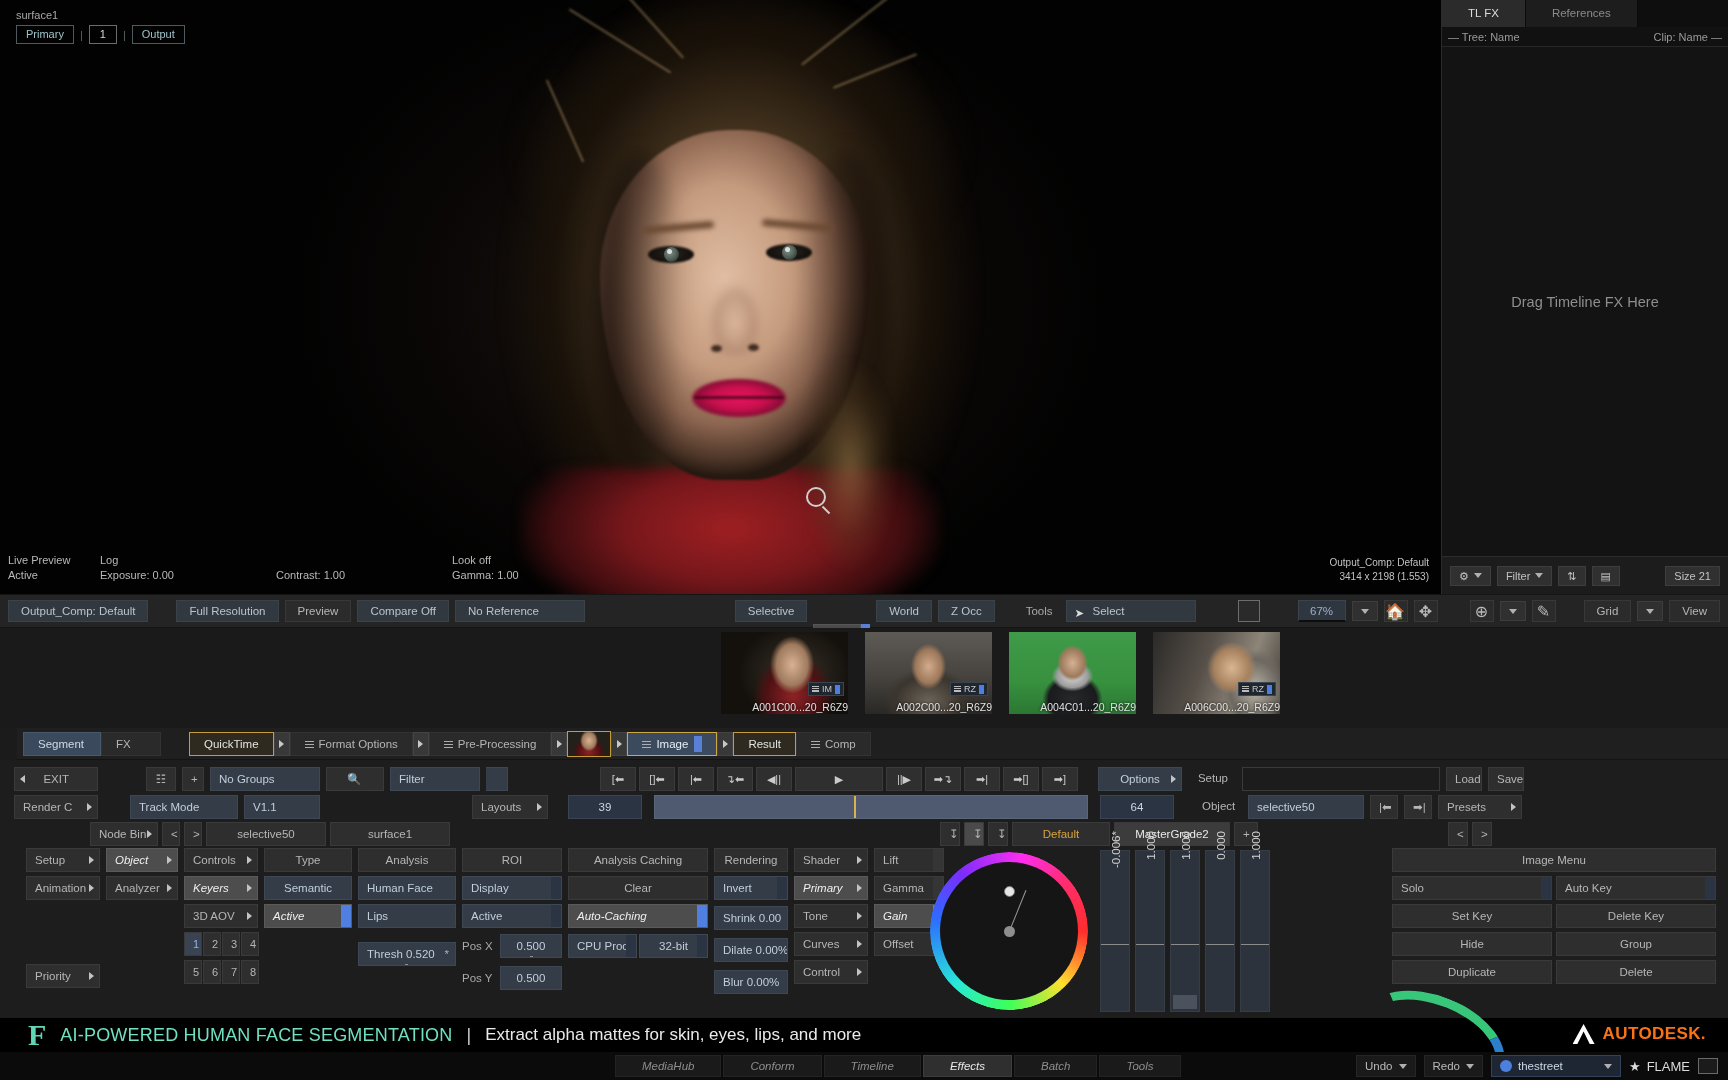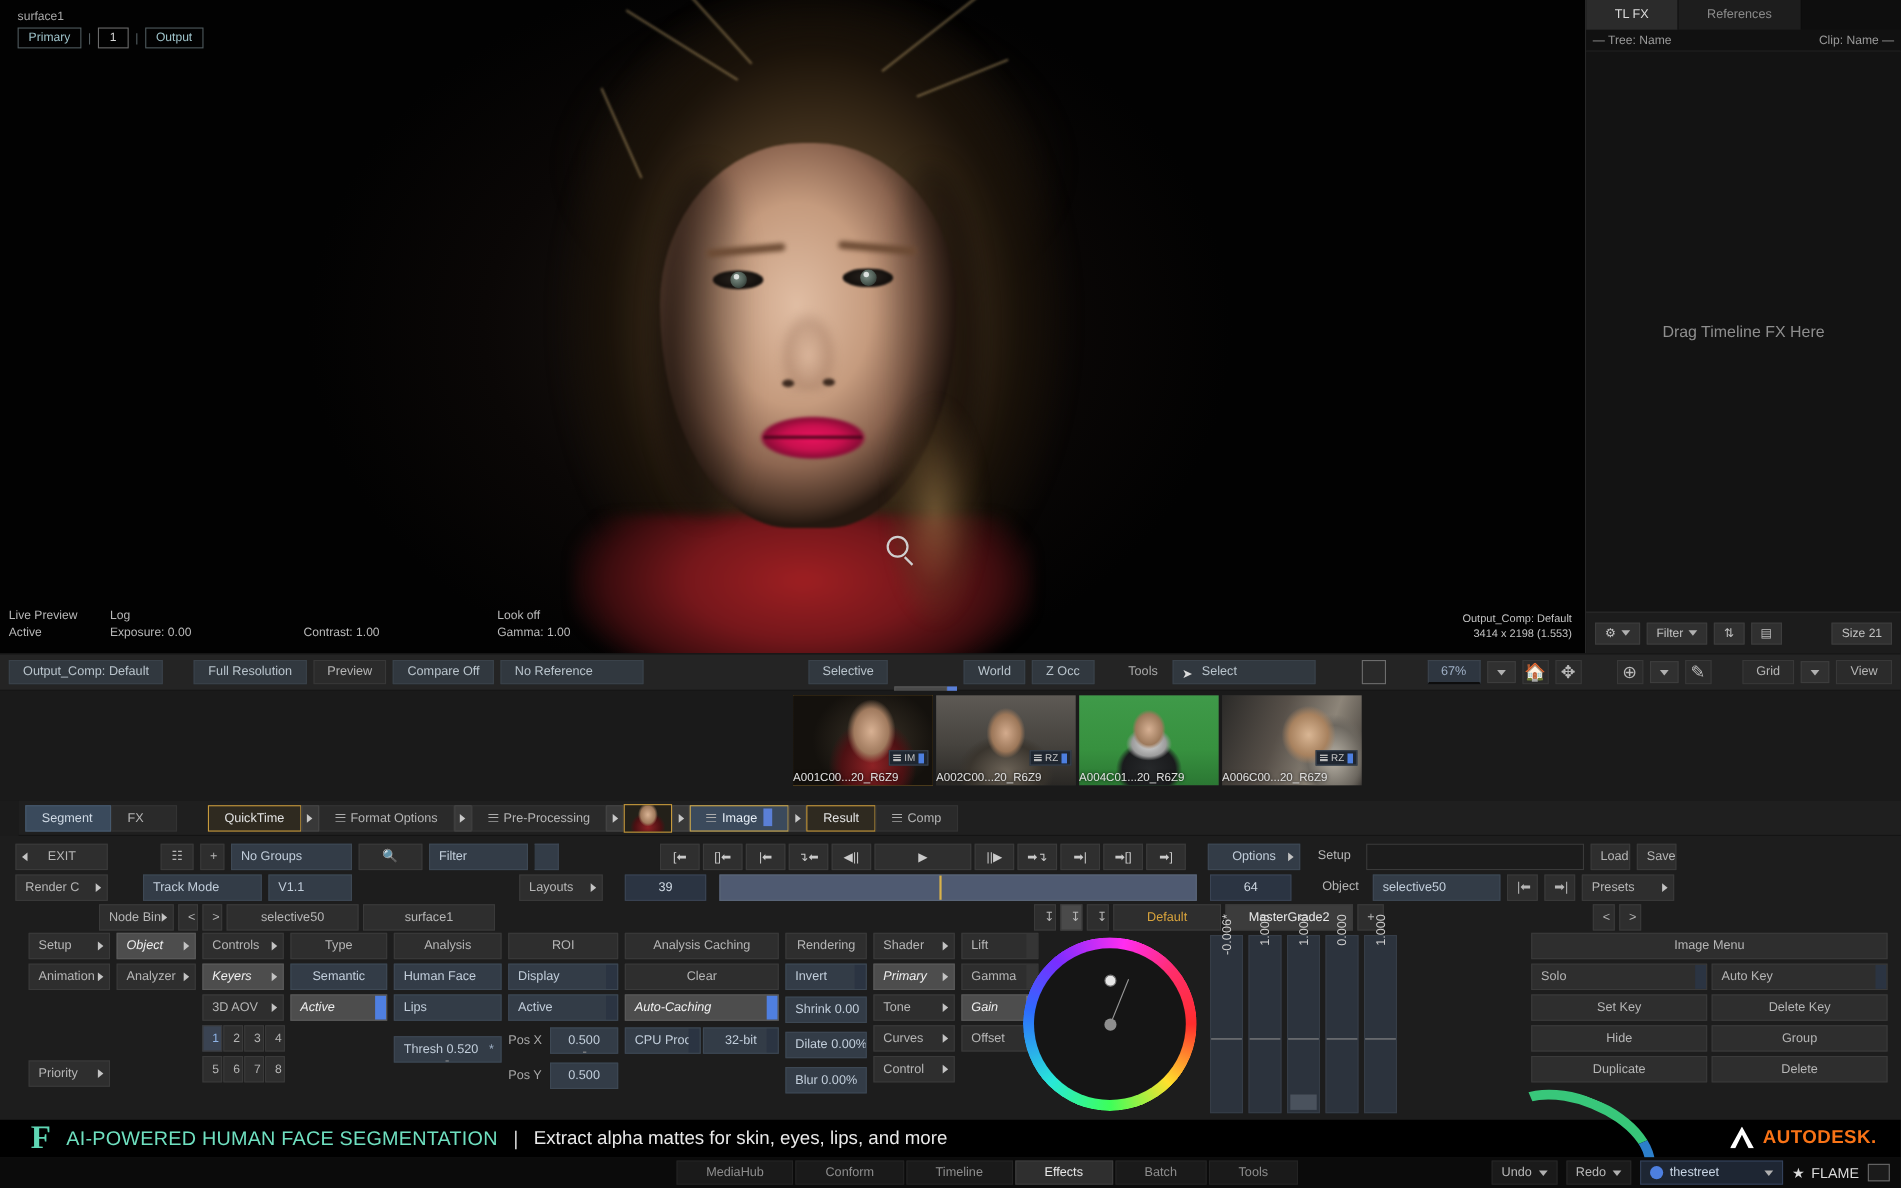--- a/index.html
+++ b/index.html
@@ -173,21 +173,21 @@
   }
   .icon-btn { width:24px;height:22px;display:inline-flex;align-items:center;justify-content:center;
               background:#2b2b2b;border:1px solid #383838; }
   .spacer { flex:1; }
 
   
   #strip {
     position:absolute; left:0; top:628px; width:1728px; height:100px;
     background:#1a1a1a;
   }
-  .thumbs { position:absolute; left:721px; top:4px; display:flex; gap:3px; }
+  .thumbs { position:absolute; left:721px; top:4px; display:flex; gap:17px; }
   .thumb { position:relative; width:127px; height:82px; background:#2a2a2a; overflow:hidden; }
   .thumb.sel { outline:2px solid #e0a32e; outline-offset:-2px; }
   .thumb-img { position:absolute; inset:0; }
   .t1 { background:
       radial-gradient(ellipse 26px 34px at 56% 40%, #d8b193 0%, #a07a5e 60%, rgba(0,0,0,0) 85%),
       radial-gradient(ellipse 40px 42px at 57% 78%, #8d2225 0%, #4c1113 70%, rgba(0,0,0,0) 100%),
       radial-gradient(ellipse 70px 60px at 58% 50%, #3a3227 0%, #14110d 80%),
       #0d0b09; }
   .t2 { background:
       radial-gradient(ellipse 20px 26px at 50% 42%, #d3ab8d 0%, #9c7759 65%, rgba(0,0,0,0) 88%),
@@ -203,21 +203,21 @@
       radial-gradient(ellipse 32px 40px at 80% 70%, #b8b2a6 0%, #6d6860 75%, rgba(0,0,0,0) 100%),
       linear-gradient(110deg,#2b2a28 0%, #575049 40%, #8d8579 70%, #3b3733 100%); }
   .thumb-badge {
     position:absolute; right:4px; bottom:18px; height:14px; display:flex; align-items:center;
     background:#1f2630; border:1px solid #3a4450; font-size:9px; color:#c6c6c6; padding:0 3px; gap:3px;
   }
   .thumb-badge .bar { width:5px; height:9px; background:#4d7fe0; display:inline-block; }
   .thumb-badge .burger { width:7px; height:6px;
       background: linear-gradient(#bbb 0 1px, transparent 1px 2px, #bbb 2px 3px, transparent 3px 4px, #bbb 4px 5px); }
   .thumb-name {
-    position:absolute; left:0; right:0; bottom:1px; text-align:left;
+    position:absolute; left:0; right:0; bottom:1px; text-align:right;
     font-size:10.5px; color:#e2e2e2; text-shadow:0 0 3px #000;
   }
 
   
   #fxtabs {
     position:absolute; left:17px; top:728px; width:1728px; height:32px;
     background:#1f1f1f; display:flex; align-items:center; gap:0; padding:0 6px;
     border-bottom:1px solid #141414;
   }
   .ft { height:24px; line-height:22px; font-size:11.5px; padding:0 14px; color:#b5b5b5;
@@ -336,21 +336,21 @@
   .adsk-text { color:#f97316; font-size:17px; font-weight:bold; letter-spacing:.4px; }
   .swirl { position:absolute; right:220px; top:-22px; width:150px; height:90px;
       border:9px solid transparent; border-top-color:#3ad17f; border-right-color:#2f86d6;
       border-radius:50%; transform:rotate(22deg); opacity:.95; }
 
   
   #bottombar {
     position:absolute; left:0; top:1052px; width:1728px; height:28px;
     background:#0b0b0b; display:flex; align-items:center;
   }
-  .bb-tabs { position:absolute; left:615px; display:flex; gap:2px; }
+  .bb-tabs { position:absolute; left:615px; display:flex; gap:2px;font-style:italic; }
   .bb { height:22px; line-height:20px; font-size:11.5px; padding:0 26px; color:#8e8e8e;
         background:#1a1a1a; border:1px solid #232323; }
   .bb.active { background:#2f2f2f; color:#e8e8e8; border-color:#3d3d3d; }
   .bb-right { position:absolute; right:10px; display:flex; align-items:center; gap:8px; }
   .bb-drop { height:22px; line-height:20px; font-size:11.5px; padding:0 8px; color:#b9b9b9;
              background:#1a1a1a; border:1px solid #262626; display:inline-flex; align-items:center; gap:6px; }
   .bb-user { background:#1e2633; border:1px solid #33415a; color:#c9d6e6; min-width:130px; }
   .bb-flame { color:#dcdcdc; font-size:13px; display:flex; align-items:center; gap:6px; }
   .kbd { width:20px; height:16px; border:1px solid #6a6a6a; background:#1b1b1b; }
   .avatar-dot { width:12px;height:12px;border-radius:50%;background:#4d7fe0; display:inline-block; }

